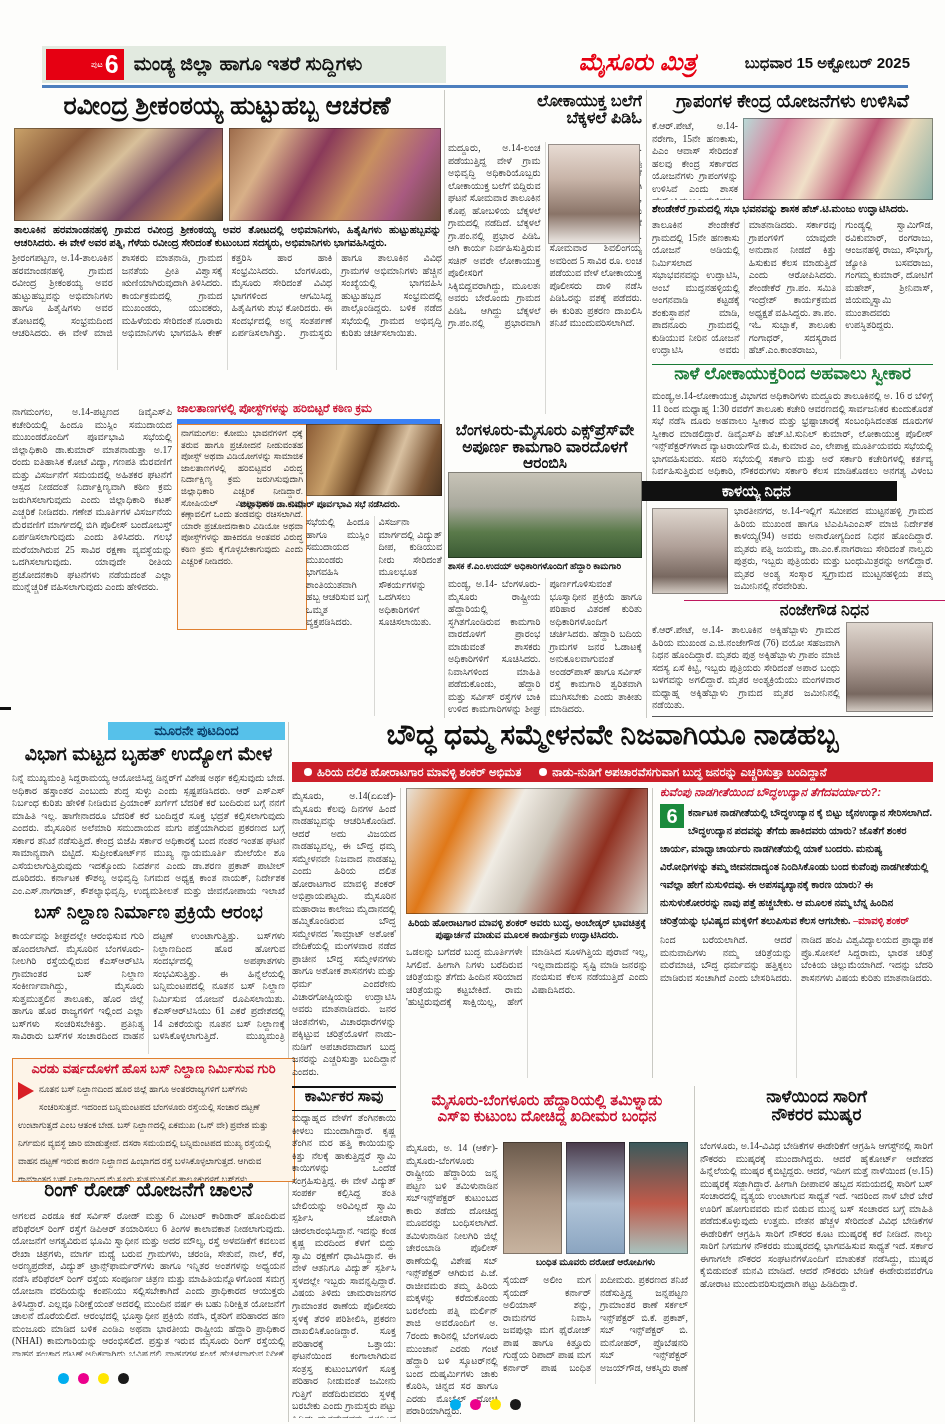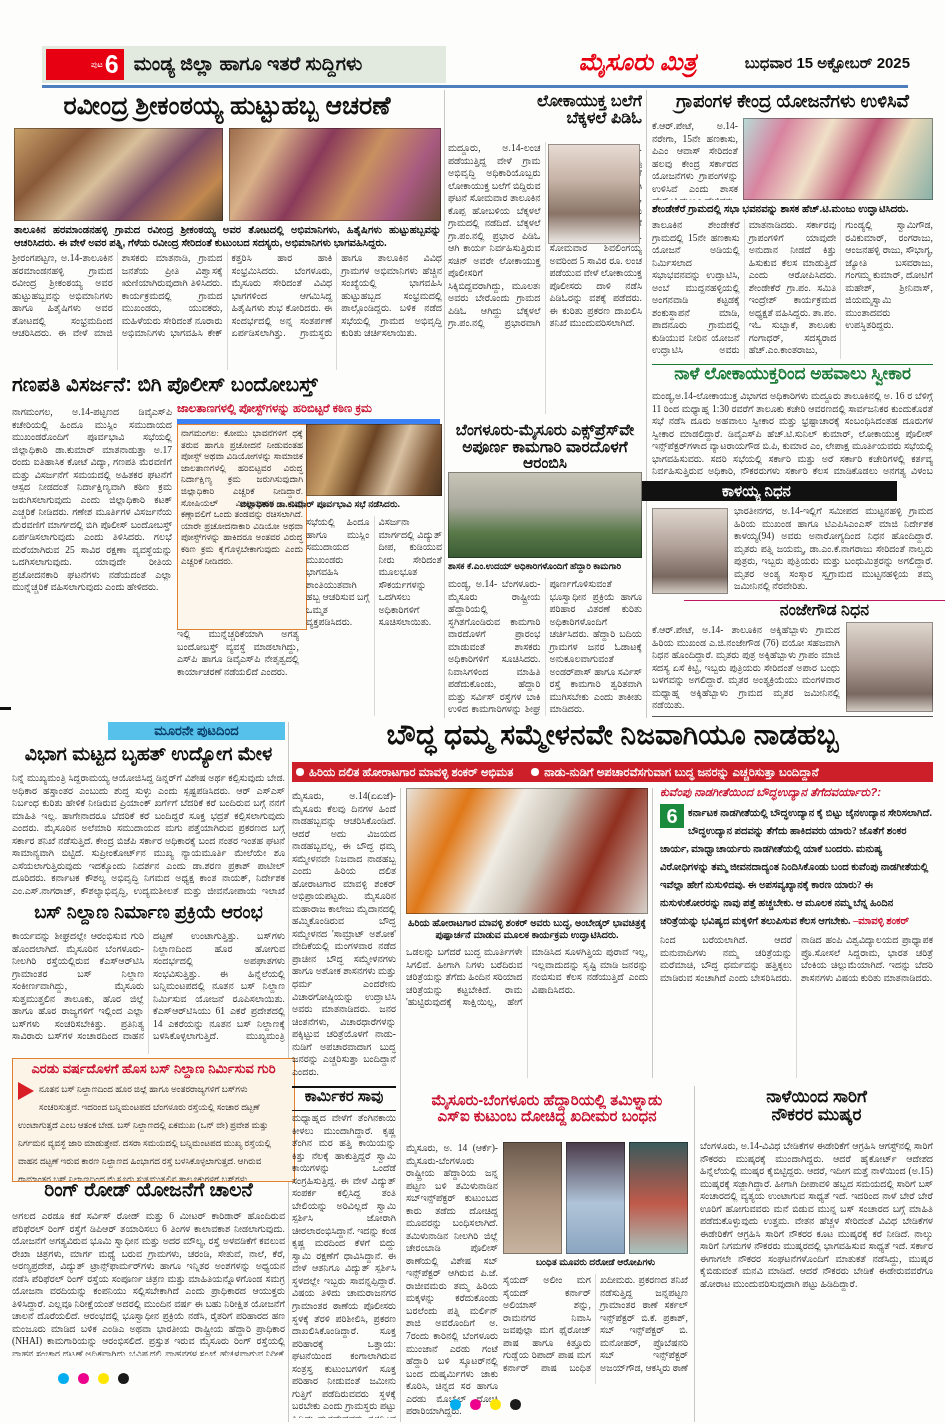--- a/index.html
+++ b/index.html
@@ -75,31 +75,29 @@
               text-align:center;line-height:20px;">ಕಾಳಯ್ಯ ನಿಧನ</div>
   <div class="abs photo ph-elder" style="left:652px;top:508px;width:76px;height:86px;"></div>
   <div class="abs body-txt clip" style="left:734px;top:505px;width:199px;height:92px;">ಭಾರತೀನಗರ, ಅ.14-ಇಲ್ಲಿಗೆ ಸಮೀಪದ ಮುಟ್ಟನಹಳ್ಳಿ ಗ್ರಾಮದ ಹಿರಿಯ ಮುಖಂಡ ಹಾಗೂ ಟಿಎಪಿಸಿಎಂಎಸ್ ಮಾಜಿ ನಿರ್ದೇಶಕ ಕಾಳಯ್ಯ(94) ಅವರು ಅನಾರೋಗ್ಯದಿಂದ ನಿಧನ ಹೊಂದಿದ್ದಾರೆ. ಮೃತರು ಪತ್ನಿ ಜಯಮ್ಮ, ಡಾ.ಎಂ.ಕೆ.ನಾಗರಾಜು ಸೇರಿದಂತೆ ನಾಲ್ವರು ಪುತ್ರರು, ಇಬ್ಬರು ಪುತ್ರಿಯರು ಮತ್ತು ಬಂಧುಮಿತ್ರರನ್ನು ಅಗಲಿದ್ದಾರೆ. ಮೃತರ ಅಂತ್ಯ ಸಂಸ್ಕಾರ ಸ್ವಗ್ರಾಮದ ಮುಟ್ಟನಹಳ್ಳಿಯ ತಮ್ಮ ಜಮೀನಿನಲ್ಲಿ ನೆರವೇರಿತು.</div>
 
   <div class="abs hl clip" style="left:684px;top:600px;width:281px;height:20px;font-size:16px;text-align:center;
               border-top:1px solid #be185d;">ನಂಜೇಗೌಡ ನಿಧನ</div>
   <div class="abs body-txt clip" style="left:652px;top:624px;width:188px;height:90px;">ಕೆ.ಆರ್.ಪೇಟೆ, ಅ.14- ತಾಲೂಕಿನ ಅಕ್ಕಿಹೆಬ್ಬಾಳು ಗ್ರಾಮದ ಹಿರಿಯ ಮುಖಂಡ ಎ.ಜಿ.ನಂಜೇಗೌಡ (76) ವಯೋ ಸಹಜವಾಗಿ ನಿಧನ ಹೊಂದಿದ್ದಾರೆ. ಮೃತರು ಪುತ್ರ ಅಕ್ಕಿಹೆಬ್ಬಾಳು ಗ್ರಾಪಂ ಮಾಜಿ ಸದಸ್ಯ ಏಸೆ ಕಿಟ್ಟಿ, ಇಬ್ಬರು ಪುತ್ರಿಯರು ಸೇರಿದಂತೆ ಅಪಾರ ಬಂಧು ಬಳಗವನ್ನು ಅಗಲಿದ್ದಾರೆ. ಮೃತರ ಅಂತ್ಯಕ್ರಿಯೆಯು ಮಂಗಳವಾರ ಮಧ್ಯಾಹ್ನ ಅಕ್ಕಿಹೆಬ್ಬಾಳು ಗ್ರಾಮದ ಮೃತರ ಜಮೀನಿನಲ್ಲಿ ನಡೆಯಿತು.</div>
   <div class="abs photo ph-elder" style="left:846px;top:622px;width:87px;height:90px;"></div>
   <div class="abs" style="left:652px;top:716px;width:281px;height:1px;background:#555;"></div>
 
-  <div class="abs hl clip" style="left:12px;top:374px;width:430px;height:26px;font-size:20px;">ಗಣಪತಿ ವಿಸರ್ಜನೆ: ಬಿಗಿ ಪೊಲೀಸ್ ಬಂದೋಬಸ್ತ್</div>
   <div class="abs clip" style="left:177px;top:402px;width:263px;height:17px;color:#c8102e;font-weight:bold;font-size:11.5px;
               font-family:'Liberation Sans',sans-serif;border-bottom:6px solid #3b82f6;">ಜಾಲತಾಣಗಳಲ್ಲಿ ಪೋಸ್ಟ್‌ಗಳನ್ನು ಹರಿಬಿಟ್ಟರೆ ಕಠಿಣ ಕ್ರಮ</div>
   <div class="abs body-txt clip" style="left:12px;top:406px;width:160px;height:310px;">ನಾಗಮಂಗಲ, ಅ.14-ಪಟ್ಟಣದ ಡಿವೈಎಸ್‌ಪಿ ಕಚೇರಿಯಲ್ಲಿ ಹಿಂದೂ ಮುಸ್ಲಿಂ ಸಮುದಾಯದ ಮುಖಂಡರೊಂದಿಗೆ ಪೂರ್ವಭಾವಿ ಸಭೆಯಲ್ಲಿ ಜಿಲ್ಲಾಧಿಕಾರಿ ಡಾ.ಕುಮಾರ್ ಮಾತನಾಡುತ್ತಾ ಅ.17 ರಂದು ಐತಿಹಾಸಿಕ ಕೋಟೆ ವಿದ್ಯಾ, ಗಣಪತಿ ಮೆರವಣಿಗೆ ಮತ್ತು ವಿಸರ್ಜನೆಗೆ ಸಮಯದಲ್ಲಿ ಅಹಿತಕರ ಘಟನೆಗೆ ಆಸ್ಪದ ನೀಡದಂತೆ ನಿರ್ದಾಕ್ಷಿಣ್ಯವಾಗಿ ಕಠಿಣ ಕ್ರಮ ಜರುಗಿಸಲಾಗುವುದು ಎಂದು ಜಿಲ್ಲಾಧಿಕಾರಿ ಕಟಕ್ ಎಚ್ಚರಿಕೆ ನೀಡಿದರು. ಗಣೇಶ ಮೂರ್ತಿಗಳ ವಿಸರ್ಜನೆಯ ಮೆರವಣಿಗೆ ಮಾರ್ಗದಲ್ಲಿ ಬಿಗಿ ಪೊಲೀಸ್ ಬಂದೋಬಸ್ತ್ ಏರ್ಪಡಿಸಲಾಗುವುದು ಎಂದು ತಿಳಿಸಿದರು. ಗಲಭೆ ಮರೆಯಾಗಿರುವ 25 ಸಾವಿರ ರಕ್ಷಣಾ ವ್ಯವಸ್ಥೆಯನ್ನು ಒದಗಿಸಲಾಗುವುದು. ಯಾವುದೇ ರೀತಿಯ ಪ್ರಚೋದನಕಾರಿ ಘಟನೆಗಳು ನಡೆಯದಂತೆ ಎಲ್ಲಾ ಮುನ್ನೆಚ್ಚರಿಕೆ ವಹಿಸಲಾಗುವುದು ಎಂದು ಹೇಳಿದರು.</div>
   <div class="abs clip" style="left:177px;top:424px;width:122px;height:198px;border:1.5px solid #e08030;background:#fdf6ec;padding:3px;">
     <div class="body-txt" style="font-size:8.8px;">ನಾಗಮಂಗಲ: ಕೋಮು ಭಾವನೆಗಳಿಗೆ ಧಕ್ಕೆ ತರುವ ಹಾಗೂ ಪ್ರಚೋದನೆ ನೀಡುವಂತಹ ಪೋಸ್ಟ್ ಅಥವಾ ವಿಡಿಯೋಗಳನ್ನು ಸಾಮಾಜಿಕ ಜಾಲತಾಣಗಳಲ್ಲಿ ಹರಿಬಿಟ್ಟವರ ವಿರುದ್ಧ ನಿರ್ದಾಕ್ಷಿಣ್ಯ ಕ್ರಮ ಜರುಗಿಸುವುದಾಗಿ ಜಿಲ್ಲಾಧಿಕಾರಿ ಎಚ್ಚರಿಕೆ ನೀಡಿದ್ದಾರೆ. ಸೋಷಿಯಲ್ ಮೀಡಿಯಾಗಳ ಬಗ್ಗೆ ಕಣ್ಗಾವಲಿಗೆ ಒಂದು ತಂಡವನ್ನು ರಚಿಸಲಾಗಿದೆ. ಯಾರೇ ಪ್ರಚೋದನಾಕಾರಿ ವಿಡಿಯೋ ಅಥವಾ ಪೋಸ್ಟ್‌ಗಳನ್ನು ಹಾಕಿದರೂ ಅಂತವರ ವಿರುದ್ಧ ಕಠಿಣ ಕ್ರಮ ಕೈಗೊಳ್ಳಬೇಕಾಗುವುದು ಎಂದು ಎಚ್ಚರಿಕೆ ನೀಡಿದರು.</div>
   </div>
   <div class="abs photo ph-police" style="left:306px;top:424px;width:136px;height:72px;"></div>
   <div class="abs cap clip" style="left:240px;top:499px;width:202px;height:13px;font-size:9px;">ಜಿಲ್ಲಾಧಿಕಾರಿ ಡಾ.ಕುಮಾರ್ ಪೂರ್ವಭಾವಿ ಸಭೆ ನಡೆಸಿದರು.</div>
   <div class="abs body-txt cols2 clip" style="left:306px;top:516px;width:136px;height:200px;">ಸಭೆಯಲ್ಲಿ ಹಿಂದೂ ಹಾಗೂ ಮುಸ್ಲಿಂ ಸಮುದಾಯದ ಮುಖಂಡರು ಭಾಗವಹಿಸಿ ಶಾಂತಿಯುತವಾಗಿ ಹಬ್ಬ ಆಚರಿಸುವ ಬಗ್ಗೆ ಒಮ್ಮತ ವ್ಯಕ್ತಪಡಿಸಿದರು. ವಿಸರ್ಜನಾ ಮಾರ್ಗದಲ್ಲಿ ವಿದ್ಯುತ್ ದೀಪ, ಕುಡಿಯುವ ನೀರು ಸೇರಿದಂತೆ ಮೂಲಭೂತ ಸೌಕರ್ಯಗಳನ್ನು ಒದಗಿಸಲು ಅಧಿಕಾರಿಗಳಿಗೆ ಸೂಚಿಸಲಾಯಿತು.</div>
-  <div class="abs body-txt clip" style="left:177px;top:628px;width:122px;height:88px;">ಇಲ್ಲಿ ಮುನ್ನೆಚ್ಚರಿಕೆಯಾಗಿ ಅಗತ್ಯ ಬಂದೋಬಸ್ತ್ ವ್ಯವಸ್ಥೆ ಮಾಡಲಾಗಿದ್ದು, ಎಸ್‌ಪಿ ಹಾಗೂ ಡಿವೈಎಸ್‌ಪಿ ನೇತೃತ್ವದಲ್ಲಿ ಕಾರ್ಯಾಚರಣೆ ನಡೆಯಲಿದೆ ಎಂದರು.</div>
 
   <div class="abs hl clip" style="left:448px;top:422px;width:194px;height:46px;font-size:15.5px;text-align:center;">
     <span>ಬೆಂಗಳೂರು-ಮೈಸೂರು ಎಕ್ಸ್‌ಪ್ರೆಸ್‌ವೇ</span><br>
     <span>ಅಪೂರ್ಣ ಕಾಮಗಾರಿ ವಾರದೊಳಗೆ ಆರಂಭಿಸಿ</span>
   </div>
   <div class="abs photo ph-road" style="left:448px;top:472px;width:194px;height:86px;"></div>
   <div class="abs cap clip" style="left:448px;top:561px;width:194px;height:13px;font-size:8.8px;">ಶಾಸಕ ಕೆ.ಎಂ.ಉದಯ್ ಅಧಿಕಾರಿಗಳೊಂದಿಗೆ ಹೆದ್ದಾರಿ ಕಾಮಗಾರಿ ಪರಿಶೀಲಿಸಿದರು.</div>
   <div class="abs body-txt cols2 clip" style="left:448px;top:578px;width:194px;height:138px;">ಮಂಡ್ಯ, ಅ.14- ಬೆಂಗಳೂರು-ಮೈಸೂರು ರಾಷ್ಟ್ರೀಯ ಹೆದ್ದಾರಿಯಲ್ಲಿ ಸ್ಥಗಿತಗೊಂಡಿರುವ ಕಾಮಗಾರಿ ವಾರದೊಳಗೆ ಪ್ರಾರಂಭ ಮಾಡುವಂತೆ ಶಾಸಕರು ಅಧಿಕಾರಿಗಳಿಗೆ ಸೂಚಿಸಿದರು. ನಿವಾಸಿಗಳಿಂದ ಮಾಹಿತಿ ಪಡೆದುಕೊಂಡು, ಹೆದ್ದಾರಿ ಮತ್ತು ಸರ್ವಿಸ್ ರಸ್ತೆಗಳ ಬಾಕಿ ಉಳಿದ ಕಾಮಗಾರಿಗಳನ್ನು ಶೀಘ್ರ ಪೂರ್ಣಗೊಳಿಸುವಂತೆ ಭೂಸ್ವಾಧೀನ ಪ್ರಕ್ರಿಯೆ ಹಾಗೂ ಪರಿಹಾರ ವಿತರಣೆ ಕುರಿತು ಅಧಿಕಾರಿಗಳೊಂದಿಗೆ ಚರ್ಚಿಸಿದರು. ಹೆದ್ದಾರಿ ಬದಿಯ ಗ್ರಾಮಗಳ ಜನರ ಓಡಾಟಕ್ಕೆ ಅನುಕೂಲವಾಗುವಂತೆ ಅಂಡರ್‌ಪಾಸ್ ಹಾಗೂ ಸರ್ವಿಸ್ ರಸ್ತೆ ಕಾಮಗಾರಿ ತ್ವರಿತವಾಗಿ ಮುಗಿಸಬೇಕು ಎಂದು ತಾಕೀತು ಮಾಡಿದರು.</div>
 
   <div class="abs vrule" style="left:288px;top:722px;height:700px;"></div>
@@ -118,21 +116,21 @@
     
   </div>
   <div class="abs hl clip" style="left:12px;top:1180px;width:273px;height:26px;font-size:19px;text-align:center;">ರಿಂಗ್ ರೋಡ್ ಯೋಜನೆಗೆ ಚಾಲನೆ</div>
   <div class="abs body-txt clip" style="left:12px;top:1210px;width:273px;height:146px;">ಅಗಲದ ಎರಡೂ ಕಡೆ ಸರ್ವಿಸ್ ರೋಡ್ ಮತ್ತು 6 ಮೀಟರ್ ಕಾರಿಡಾರ್ ಹೊಂದಿರುವ ಪೆರಿಫೆರಲ್ ರಿಂಗ್ ರಸ್ತೆಗೆ ಡಿಪಿಆರ್ ತಯಾರಿಸಲು 6 ತಿಂಗಳ ಕಾಲಾವಕಾಶ ನೀಡಲಾಗುವುದು. ಯೋಜನೆಗೆ ಅಗತ್ಯವಿರುವ ಭೂಮಿ ಸ್ವಾಧೀನ ಮತ್ತು ಅದರ ಮೌಲ್ಯ, ರಸ್ತೆ ಅಳವಡಿಕೆಗೆ ಕವಲುವ ರೇಖಾ ಚಿತ್ರಗಳು, ಮಾರ್ಗ ಮಧ್ಯೆ ಬರುವ ಗ್ರಾಮಗಳು, ಚರಂಡಿ, ಸೇತುವೆ, ನಾಲೆ, ಕೆರೆ, ಅರಣ್ಯಪ್ರದೇಶ, ವಿದ್ಯುತ್ ಟ್ರಾನ್ಸ್‌ಫಾರ್ಮರ್‌ಗಳು ಹಾಗೂ ಇನ್ನಿತರ ಅಂಶಗಳನ್ನು ಅಧ್ಯಯನ ನಡೆಸಿ ಪೆರಿಫೆರಲ್ ರಿಂಗ್ ರಸ್ತೆಯ ಸಂಪೂರ್ಣ ಚಿತ್ರಣ ಮತ್ತು ಮಾಹಿತಿಯನ್ನೊಳಗೊಂಡ ಸಮಗ್ರ ಯೋಜನಾ ವರದಿಯನ್ನು ಕಂಪನಿಯು ಸಲ್ಲಿಸಬೇಕಾಗಿದೆ ಎಂದು ಪ್ರಾಧಿಕಾರದ ಆಯುಕ್ತರು ತಿಳಿಸಿದ್ದಾರೆ. ಎಲ್ಲವೂ ನಿರೀಕ್ಷೆಯಂತೆ ಅದರಲ್ಲಿ ಮುಂದಿನ ವರ್ಷ ಈ ಬಹು ನಿರೀಕ್ಷಿತ ಯೋಜನೆಗೆ ಚಾಲನೆ ದೊರೆಯಲಿದೆ. ಆರಂಭದಲ್ಲಿ ಭೂಸ್ವಾಧೀನ ಪ್ರಕ್ರಿಯೆ ನಡೆಸಿ, ರೈತರಿಗೆ ಪರಿಹಾರದ ಹಣ ಮಂಜೂರು ಮಾಡಿದ ಬಳಿಕ ಎಂಡಿಎ ಅಥವಾ ಭಾರತೀಯ ರಾಷ್ಟ್ರೀಯ ಹೆದ್ದಾರಿ ಪ್ರಾಧಿಕಾರ (NHAI) ಕಾಮಗಾರಿಯನ್ನು ಆರಂಭಿಸಲಿದೆ. ಪ್ರಸ್ತುತ ಇರುವ ಮೈಸೂರು ರಿಂಗ್ ರಸ್ತೆಯಲ್ಲಿ ವಾಹನ ಸಂಚಾರ ದಟ್ಟಣೆ ಅಧಿಕವಾಗಿದ್ದು ಭವಿಷ್ಯದಲ್ಲಿ ವಾಹನಗಳ ಸಂಖ್ಯೆ ಹೆಚ್ಚಳವಾಗುವ ನಿರೀಕ್ಷೆ ಇರುವುದರಿಂದ ಒತ್ತಡ ನಿಭಾಯಿಸಲು ಪೆರಿಫೆರಲ್ ರಿಂಗ್ ರಸ್ತೆ ಯೋಜನೆಯನ್ನು ಮೈಸೂರು ಅಭಿವೃದ್ಧಿ ಪ್ರಾಧಿಕಾರವು ಕೈಗೆತ್ತಿಕೊಂಡಿದೆ ಎಂದು ಅಧಿಕಾರಿಗಳು 'ಮೈಸೂರು ಮಿತ್ರ'ನಿಗೆ ತಿಳಿಸಿದ್ದಾರೆ.</div>
   <div class="abs" style="left:58px;top:1370px;">
     <span class="dot" style="background:#00aeef;"></span><span class="dot" style="background:#ec008c;"></span><span class="dot" style="background:#ffe600;"></span><span class="dot" style="background:#1a1a1a;"></span>
   </div>
 
   <div class="abs hl clip" style="left:292px;top:720px;width:641px;height:38px;font-size:28px;text-align:center;">ಬೌದ್ಧ ಧಮ್ಮ ಸಮ್ಮೇಳನವೇ ನಿಜವಾಗಿಯೂ ನಾಡಹಬ್ಬ</div>
   <div class="abs clip" style="left:292px;top:762px;width:641px;height:20px;background:#cc1f2a;color:#fff;display:flex;align-items:center;
-              font-family:'Liberation Sans',sans-serif;font-weight:bold;font-size:11.5px;padding:0 4px;box-sizing:border-box;">
+              font-family:'Liberation Sans',sans-serif;font-weight:bold;font-size:11.5px;padding:0 12px;box-sizing:border-box;">
     <span class="dot" style="width:8px;height:8px;background:#fff;margin-right:5px;"></span>
     <span style="margin-right:18px;">ಹಿರಿಯ ದಲಿತ ಹೋರಾಟಗಾರ ಮಾವಳ್ಳಿ ಶಂಕರ್ ಅಭಿಮತ</span>
     <span class="dot" style="width:8px;height:8px;background:#fff;margin-right:5px;"></span>
     <span>ನಾಡು-ನುಡಿಗೆ ಅಪಚಾರವೆಸಗುವಾಗ ಬುದ್ಧ ಜನರನ್ನು ಎಚ್ಚರಿಸುತ್ತಾ ಬಂದಿದ್ದಾನೆ</span>
   </div>
   <div class="abs vrule" style="left:400px;top:788px;height:634px;"></div>
   <div class="abs vrule" style="left:652px;top:788px;height:290px;"></div>
   <div class="abs body-txt clip" style="left:292px;top:790px;width:104px;height:288px;">ಮೈಸೂರು, ಅ.14(ಏಏಜೆ)- ಮೈಸೂರು ಕೆಲವು ದಿನಗಳ ಹಿಂದೆ ನಾಡಹಬ್ಬವನ್ನು ಆಚರಿಸಿಕೊಂಡಿದೆ. ಆದರೆ ಅದು ವಿಜಯದ ನಾಡಹಬ್ಬವಲ್ಲ, ಈ ಬೌದ್ಧ ಧಮ್ಮ ಸಮ್ಮೇಳನವೇ ನಿಜವಾದ ನಾಡಹಬ್ಬ ಎಂದು ಹಿರಿಯ ದಲಿತ ಹೋರಾಟಗಾರ ಮಾವಳ್ಳಿ ಶಂಕರ್ ಅಭಿಪ್ರಾಯಪಟ್ಟರು. ಮೈಸೂರಿನ ಮಹಾರಾಜ ಕಾಲೇಜು ಮೈದಾನದಲ್ಲಿ ಹಮ್ಮಿಕೊಂಡಿರುವ ಬೌದ್ಧ ಸಮ್ಮೇಳನದ 'ಸಾಮ್ರಾಟ್ ಅಶೋಕ' ವೇದಿಕೆಯಲ್ಲಿ ಮಂಗಳವಾರ ನಡೆದ ಪ್ರಾಚೀನ ಬೌದ್ಧ ಸಮ್ಮೇಳನಗಳು ಹಾಗೂ ಅಶೋಕ ಶಾಸನಗಳು ಮತ್ತು ಧರ್ಮ ಎಂದರೇನು ವಿಚಾರಗೋಷ್ಠಿಯನ್ನು ಉದ್ಘಾಟಿಸಿ ಅವರು ಮಾತನಾಡಿದರು. ಜನರ ಚಿಂತನೆಗಳು, ವಿಚಾರಧಾರೆಗಳನ್ನು ಪಕ್ಕಿಟ್ಟುವ ಚರಿತ್ರೆಯೊಳಗೆ ನಾಡು-ನುಡಿಗೆ ಅಪಚಾರವಾದಾಗ ಬುದ್ಧ ಜನರನ್ನು ಎಚ್ಚರಿಸುತ್ತಾ ಬಂದಿದ್ದಾನೆ ಎಂದರು.</div>
   <div class="abs photo ph-monk" style="left:406px;top:788px;width:242px;height:126px;"></div>
   <div class="abs cap clip" style="left:406px;top:917px;width:242px;height:26px;text-align:center;font-size:9.5px;">ಹಿರಿಯ ಹೋರಾಟಗಾರ ಮಾವಳ್ಳಿ ಶಂಕರ್ ಅವರು ಬುದ್ಧ, ಅಂಬೇಡ್ಕರ್ ಭಾವಚಿತ್ರಕ್ಕೆ ಪುಷ್ಪಾರ್ಚನೆ ಮಾಡುವ ಮೂಲಕ ಕಾರ್ಯಕ್ರಮ ಉದ್ಘಾಟಿಸಿದರು.</div>

